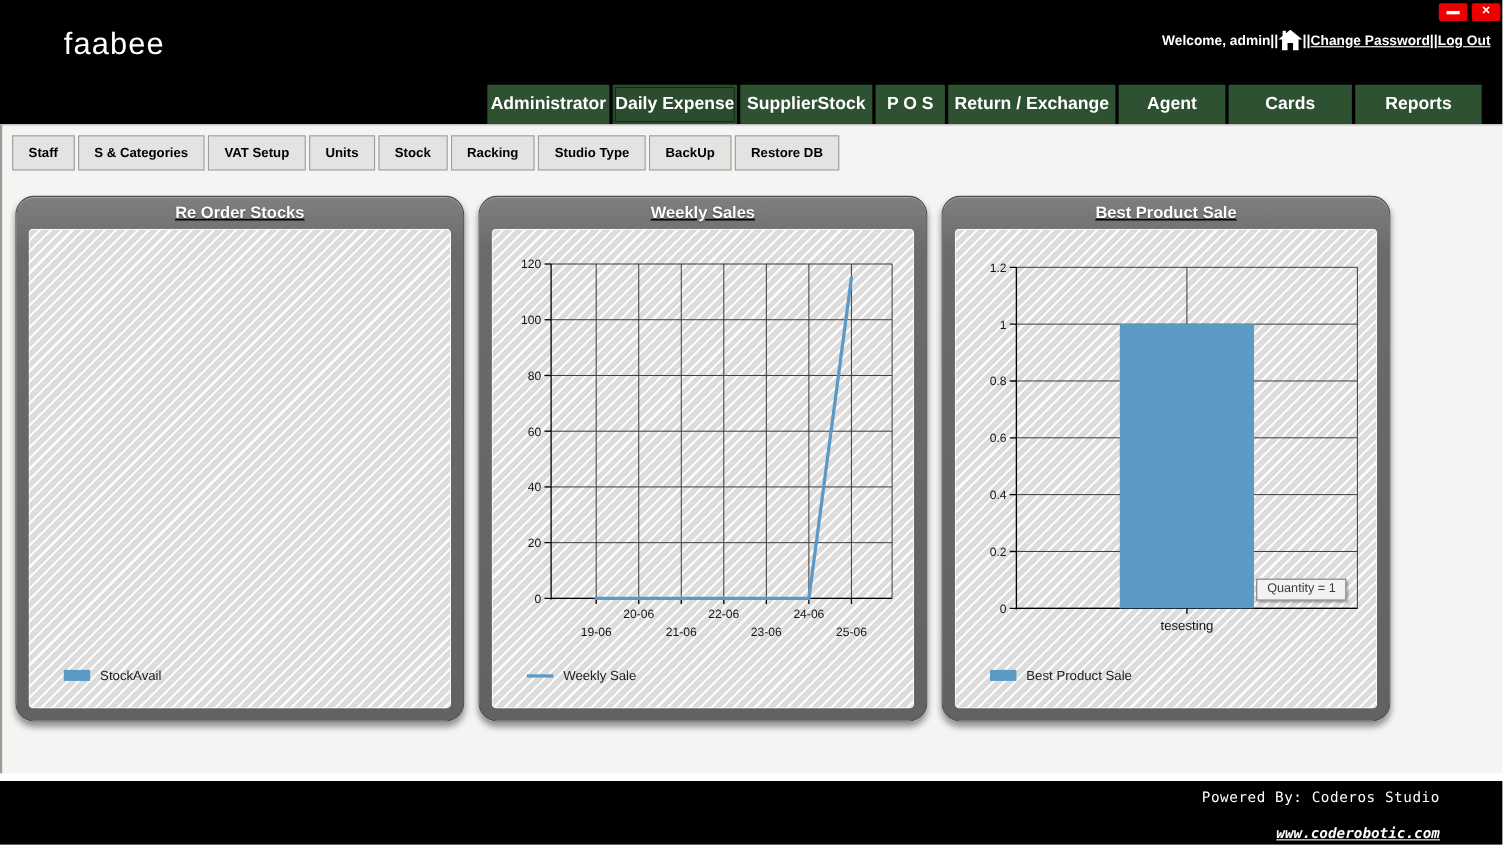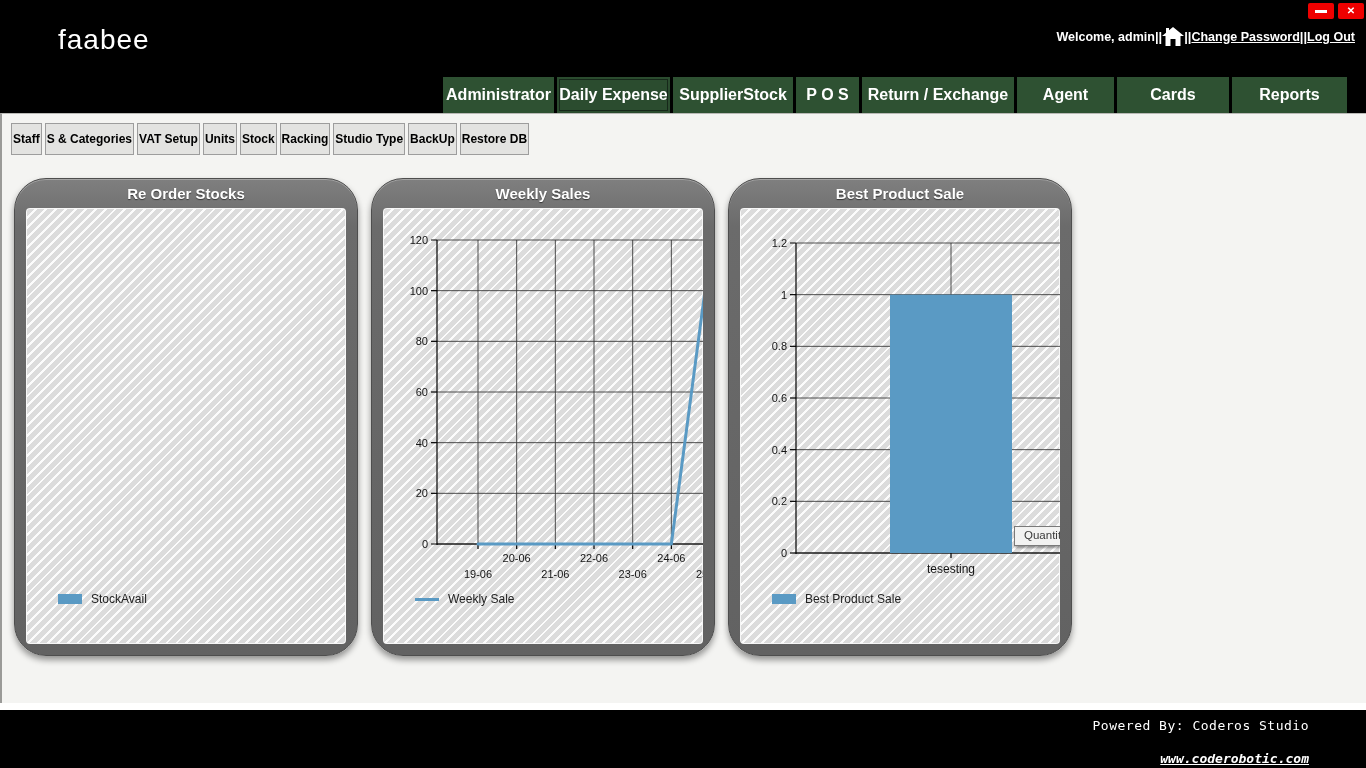--- a/index.html
+++ b/index.html
@@ -30,36 +30,36 @@
   .menu-btn:nth-child(5){width:152px;} .menu-btn:nth-child(6){width:97px;}
   .menu-btn:nth-child(7){width:112px;} .menu-btn:nth-child(8){width:115px;}
   .menu-btn.active { background:#2b4c2f; outline:1px solid #16281a; outline-offset:-3px; }
 
   
   .content { position:absolute; left:0; top:113px; width:1366px; height:590px; background:#f4f4f2;
              border-top:1px solid #b9b9b6; border-left:2px solid #9a9a98; }
   .tab-row { position:absolute; left:9px; top:9px; display:flex; gap:3px; }
   .tab-btn { height:32px; background:#e3e3e1; border:1px solid #9d9d9d; color:#000000;
              font-size:12px; font-weight:bold; display:flex; align-items:center; justify-content:center;
-             padding:0 1px; cursor:pointer; }
+             padding:0 14px; cursor:pointer; }
 
   
   .panels { position:absolute; left:12px; top:64px; display:flex; gap:13px; }
-  .panel { width:344px; height:478px; border-radius:32px; position:relative;
+  .panel { width:408px; height:478px; border-radius:17px; position:relative;
            background:linear-gradient(180deg,#7f7f7f 0%,#6b6b6b 10%,#626262 100%);
            border:1px solid #4e4e4e;
-           box-shadow:0 4px 6px rgba(0,0,0,0.40), inset 0 1px 0 rgba(255,255,255,0.30); }
+           box-shadow:0 4px 6px rgba(0,0,0,0.40), inset 0 1px 0 rgba(255,255,255,0.30);text-decoration:underline; }
   .panel-header { height:28px; line-height:29px; text-align:center; color:#ffffff;
                   font-size:15px; font-weight:bold; text-shadow:0 1px 1px rgba(0,0,0,0.55); }
   .panel-body { position:absolute; left:11px; right:11px; top:29px; bottom:11px; border-radius:4px;
                 background:repeating-linear-gradient(135deg, rgba(255,255,255,0.92) 0 2px, rgba(255,255,255,0) 2px 7px), #dcdcdc;
                 box-shadow:inset 0 0 0 1px #f7f7f7; overflow:hidden; }
   svg.chart { position:absolute; left:0; top:0; }
 
-  .legend { position:absolute; left:32px; top:384px; display:flex; align-items:center; gap:9px; }
+  .legend { position:absolute; left:32px; top:399px; display:flex; align-items:center; gap:9px; }
   .legend .swatch { width:24px; height:10px; background:#5a9ac4; }
   .legend .swatch.line-swatch { height:3px; margin:3px 0; }
   .legend .label { font-size:12px; color:#222222; }
 
   .chart-tooltip { position:absolute; left:274px; top:318px; height:20px; padding:2px 9px 0 9px;
                    background:#f2f2f1; border:1px solid #7a7a7a; box-shadow:1px 2px 2px rgba(0,0,0,0.35);
                    font-size:11.5px; color:#3a3a3a; white-space:nowrap; }
 
   
   .footer { position:absolute; left:0; top:710px; width:1366px; height:58px; background:#000000;

